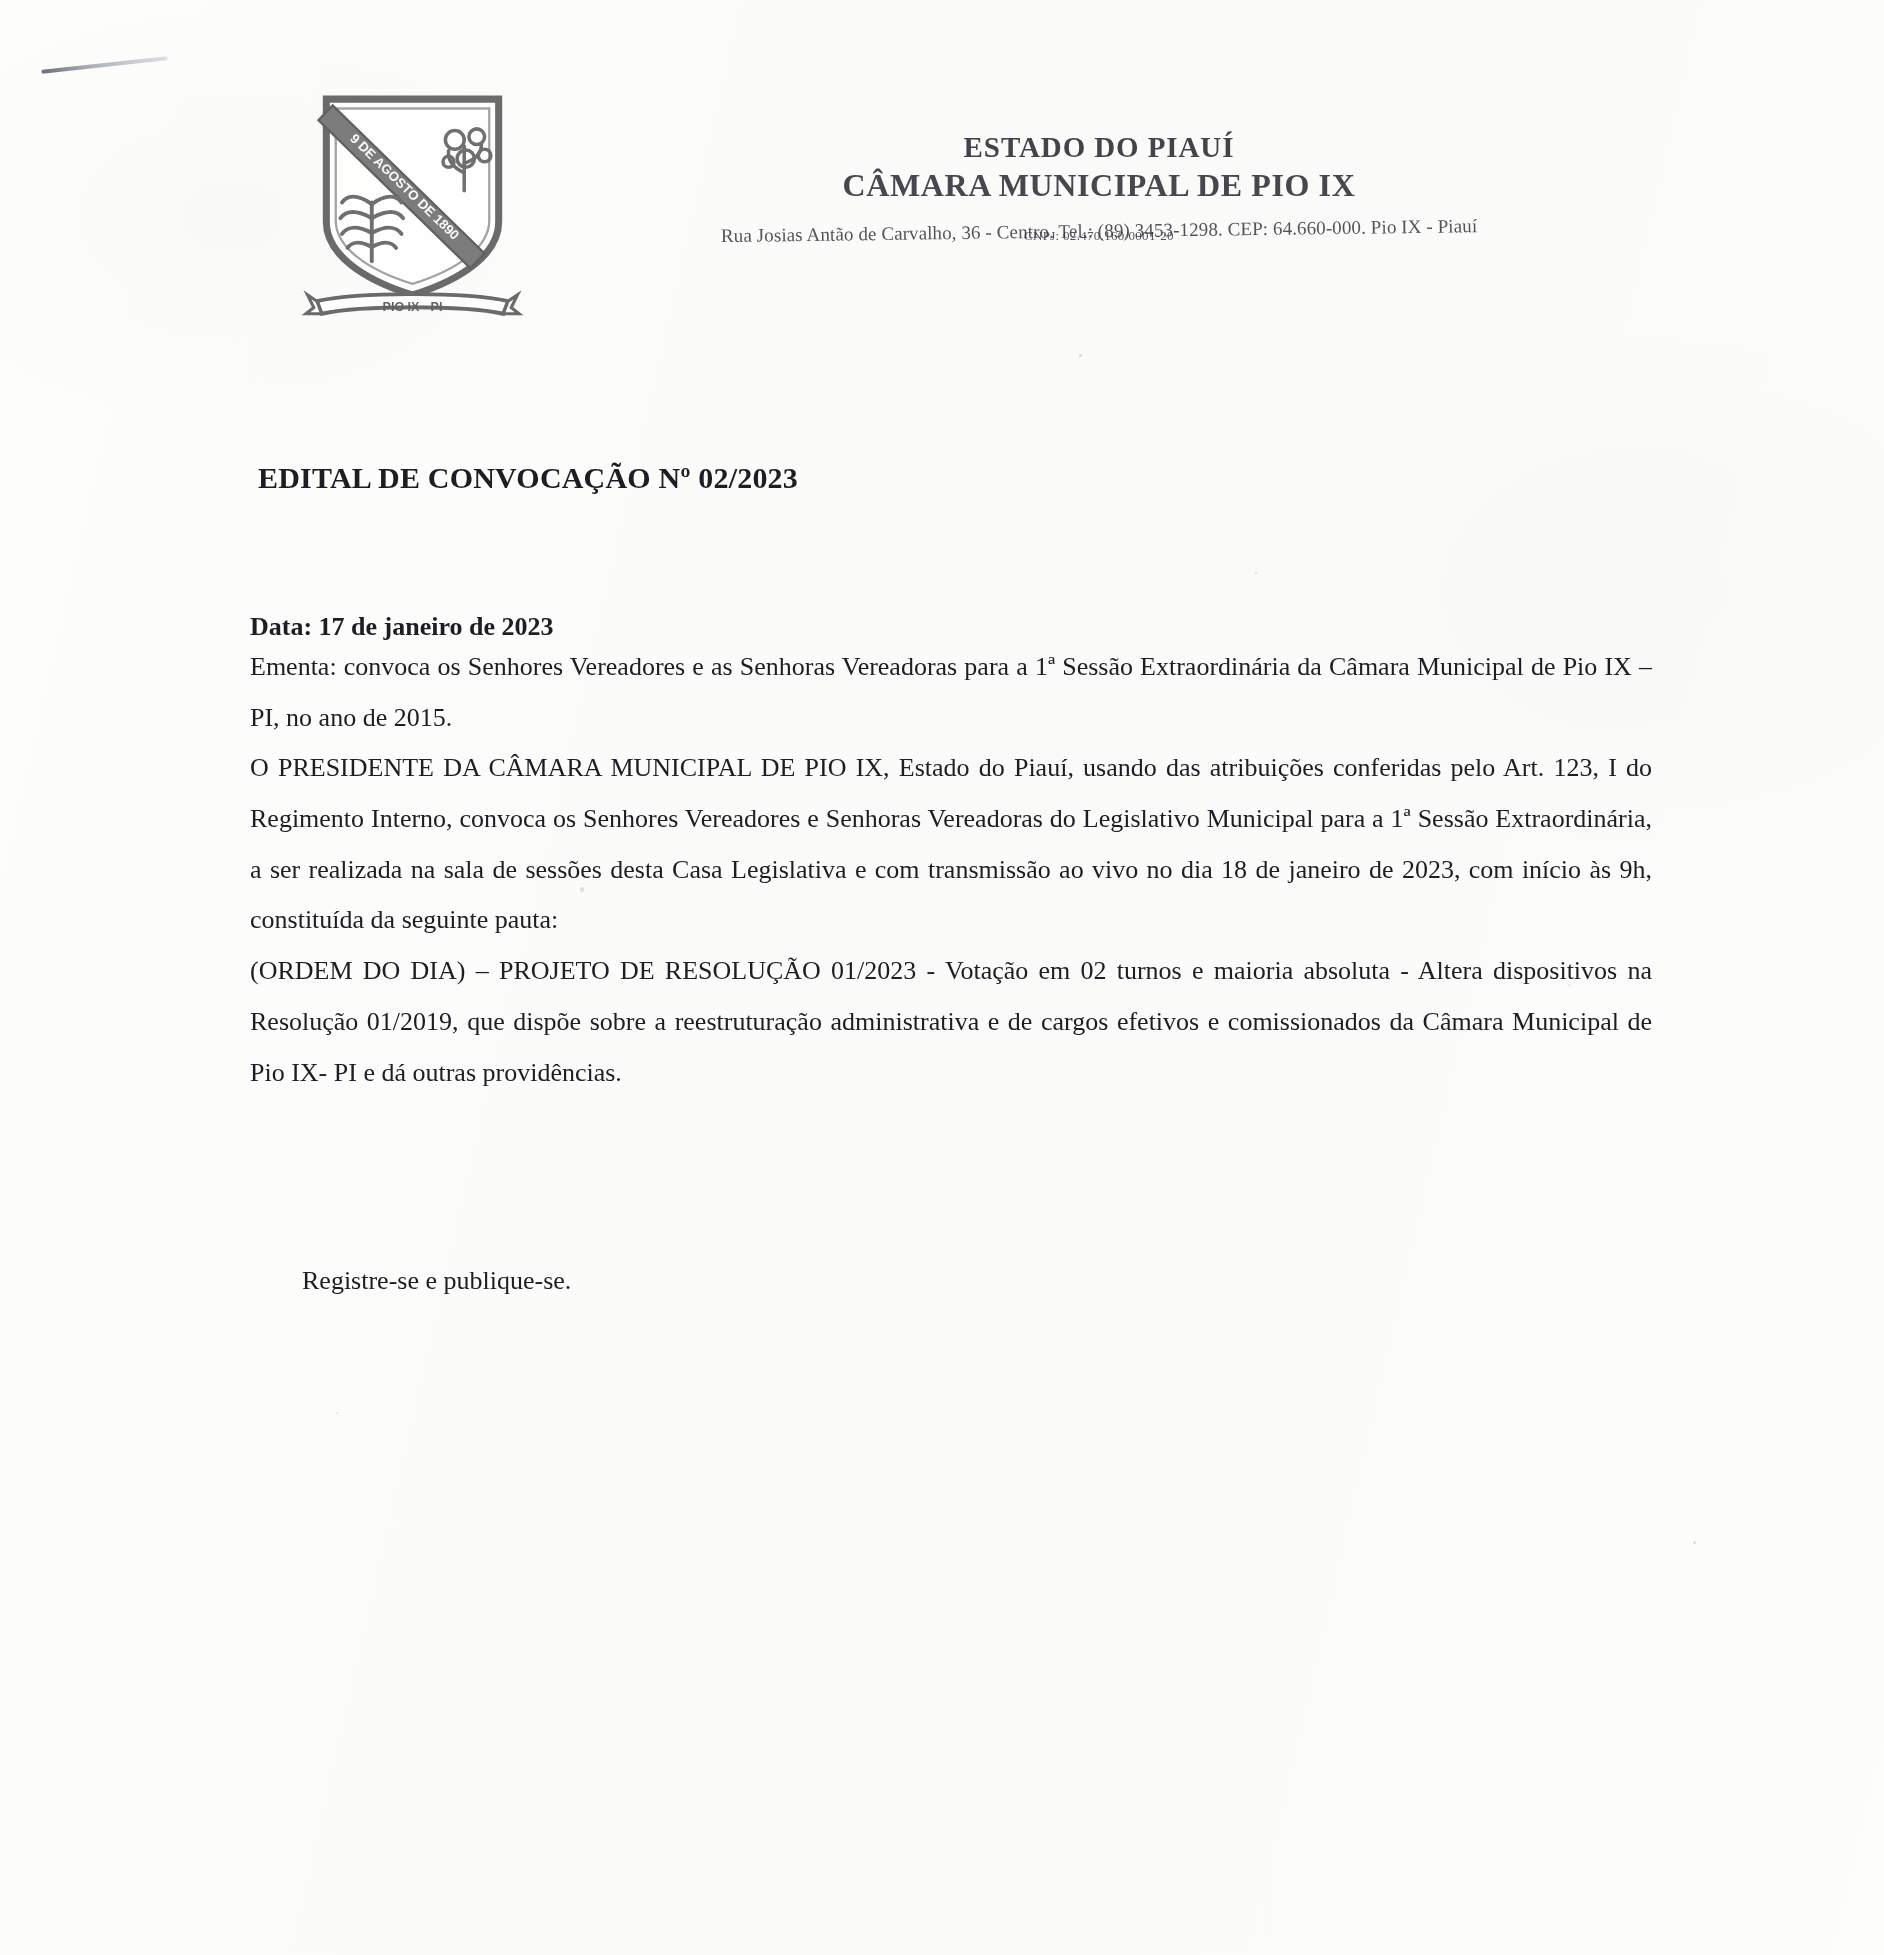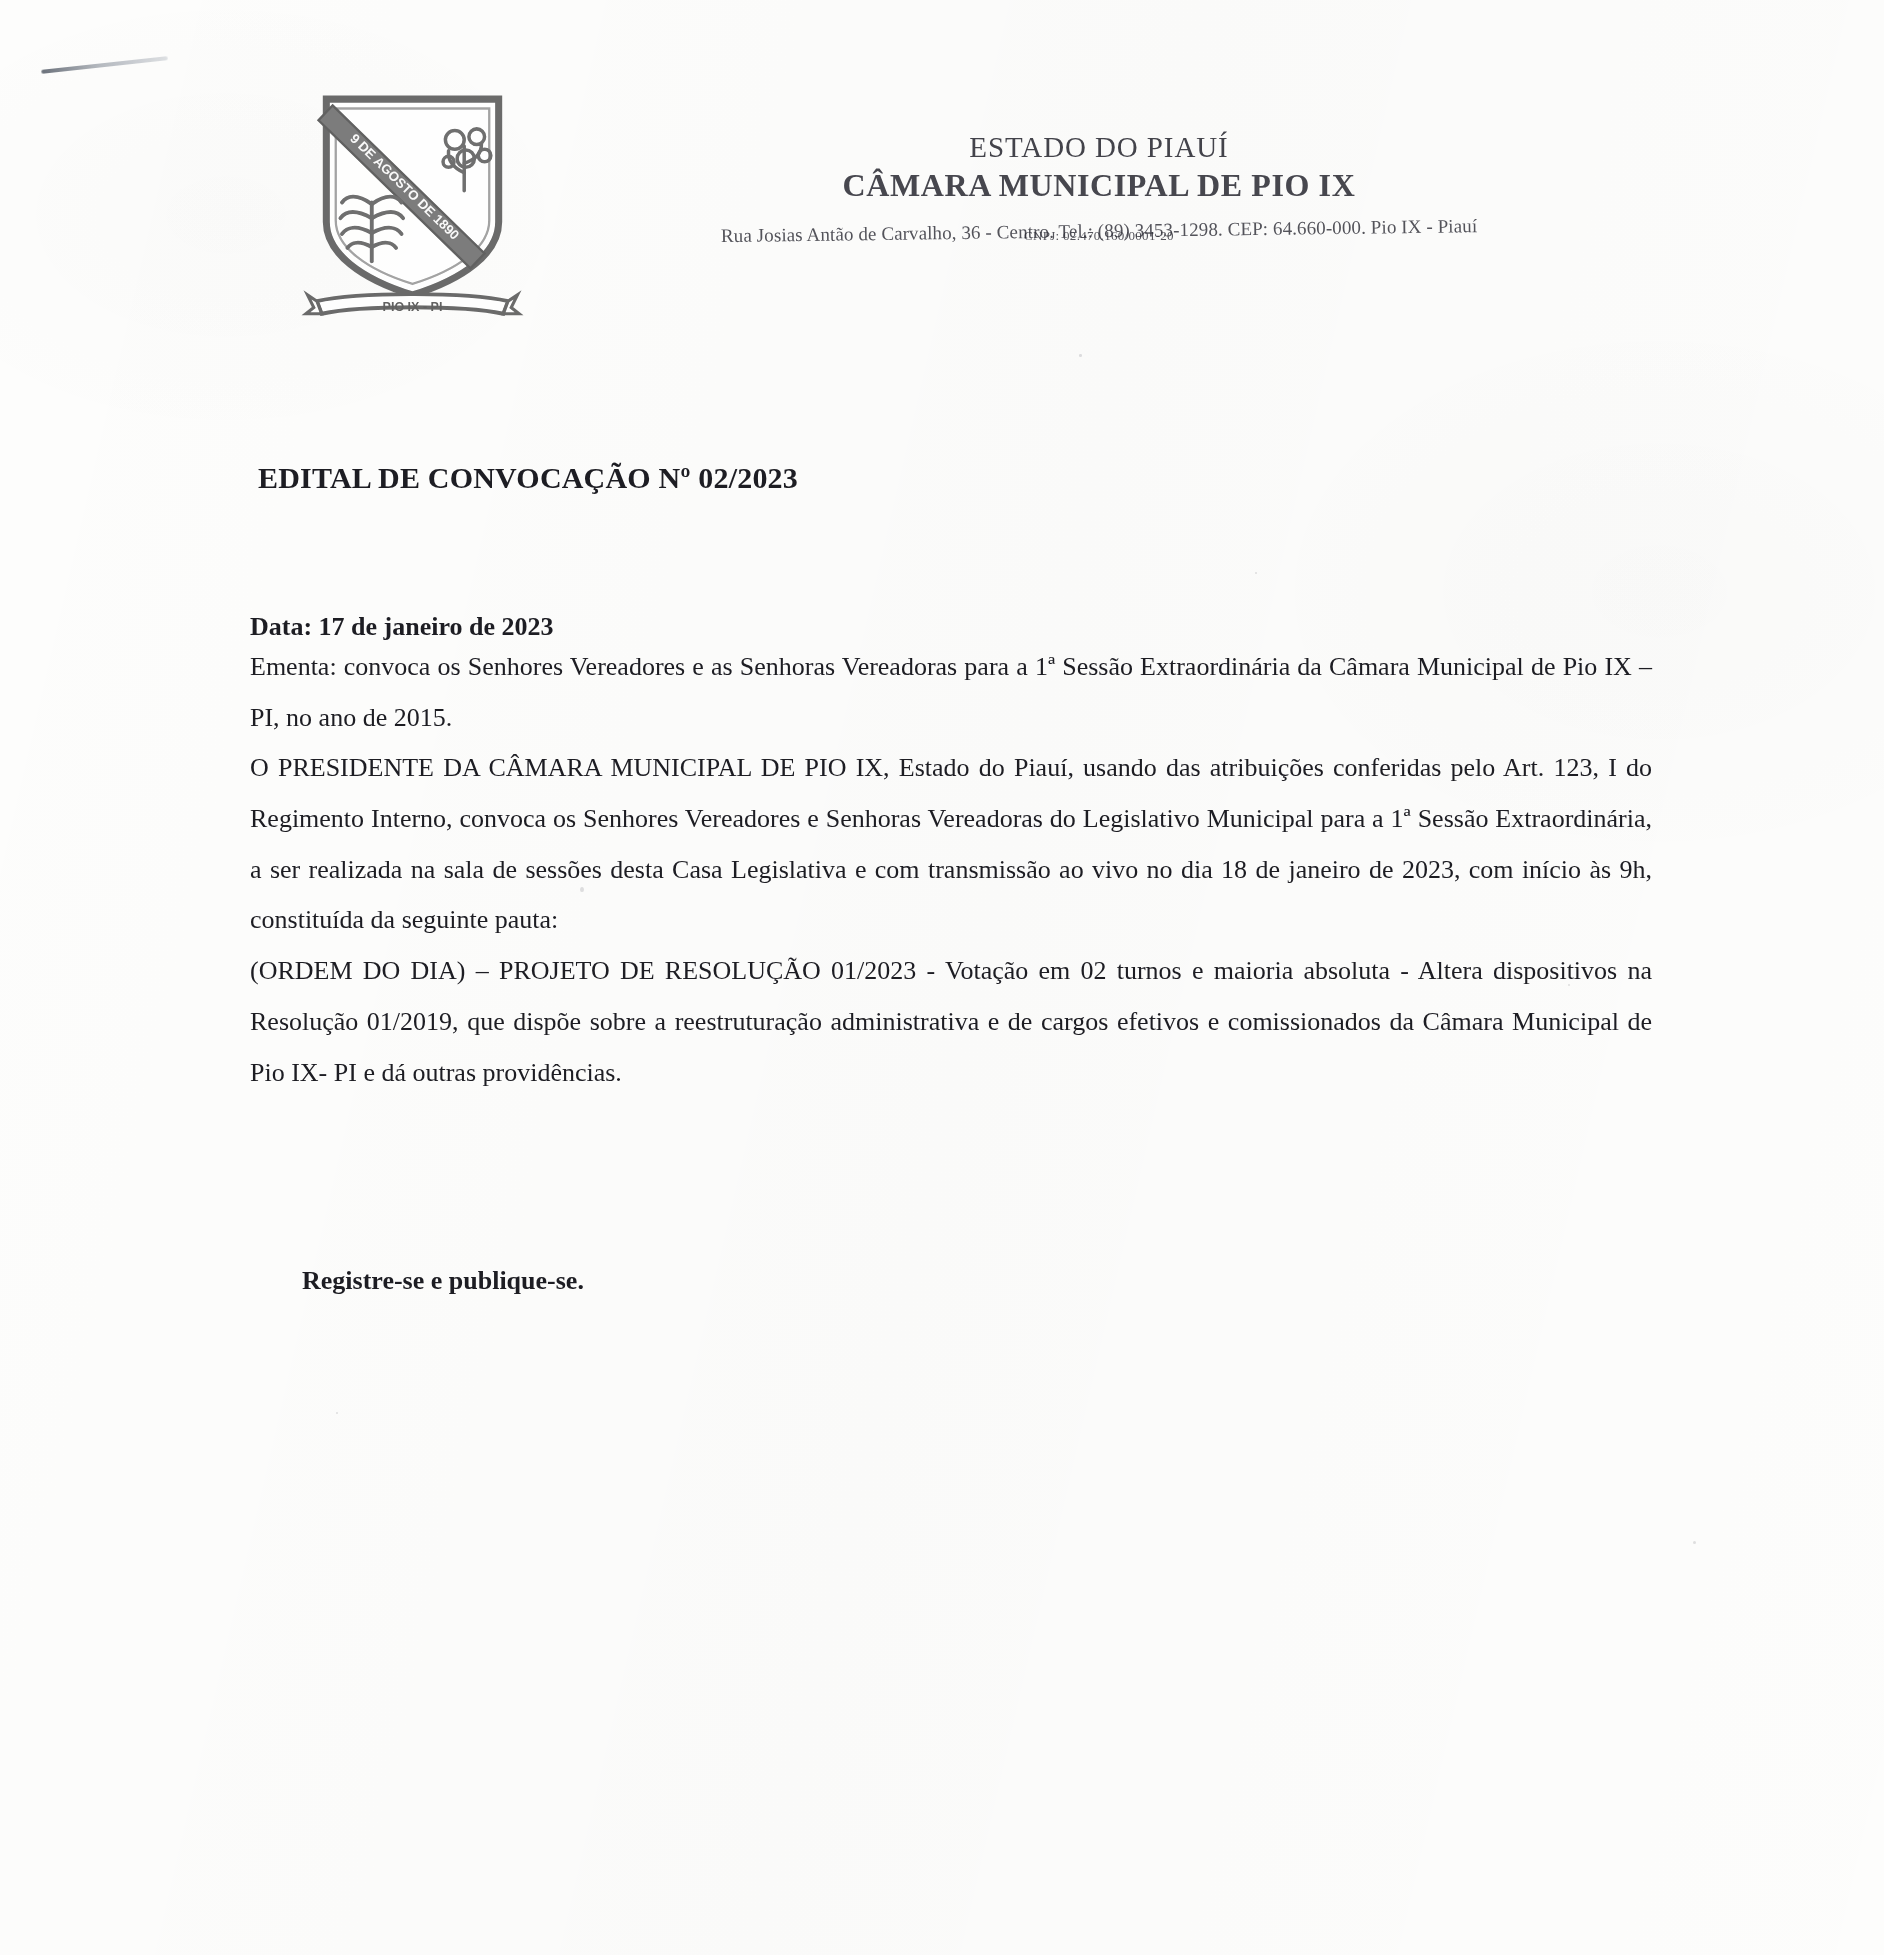--- a/index.html
+++ b/index.html
@@ -70,21 +70,21 @@
   .header-text {
     position: absolute;
     left: 520px;
     top: 51px;
     width: 1158px;
     text-align: center;
     color: #2a2a33;
   }
   .hdr-line1 {
     font-size: 29px;
-    font-weight: normal;
+    font-weight: bold;
     letter-spacing: 0.9px;
     line-height: 1.12;
     opacity: 0.88;
     text-align: center;
   }
   .hdr-line2 {
     font-size: 32px;
     font-weight: bold;
     letter-spacing: 0.6px;
     line-height: 1.14;
@@ -137,21 +137,20 @@
     text-justify: inter-word;
   }
   .para-ementa { margin-top: 105px; }
   .para-main   { margin-top: 138px; }
   .para-ordem  { margin-top: 149px; }
 
   .registre {
     font-size: 26px;
     margin-top: 168px;
     margin-left: 52px;
-    font-weight: bold;
   }
 </style>
 </head>
 <body>
 
 <div class="page">
 
   <div class="paper-noise"></div>
 
   <div class="speck" style="left:1079px;top:354px;width:2.7px;height:2.7px;"></div>

